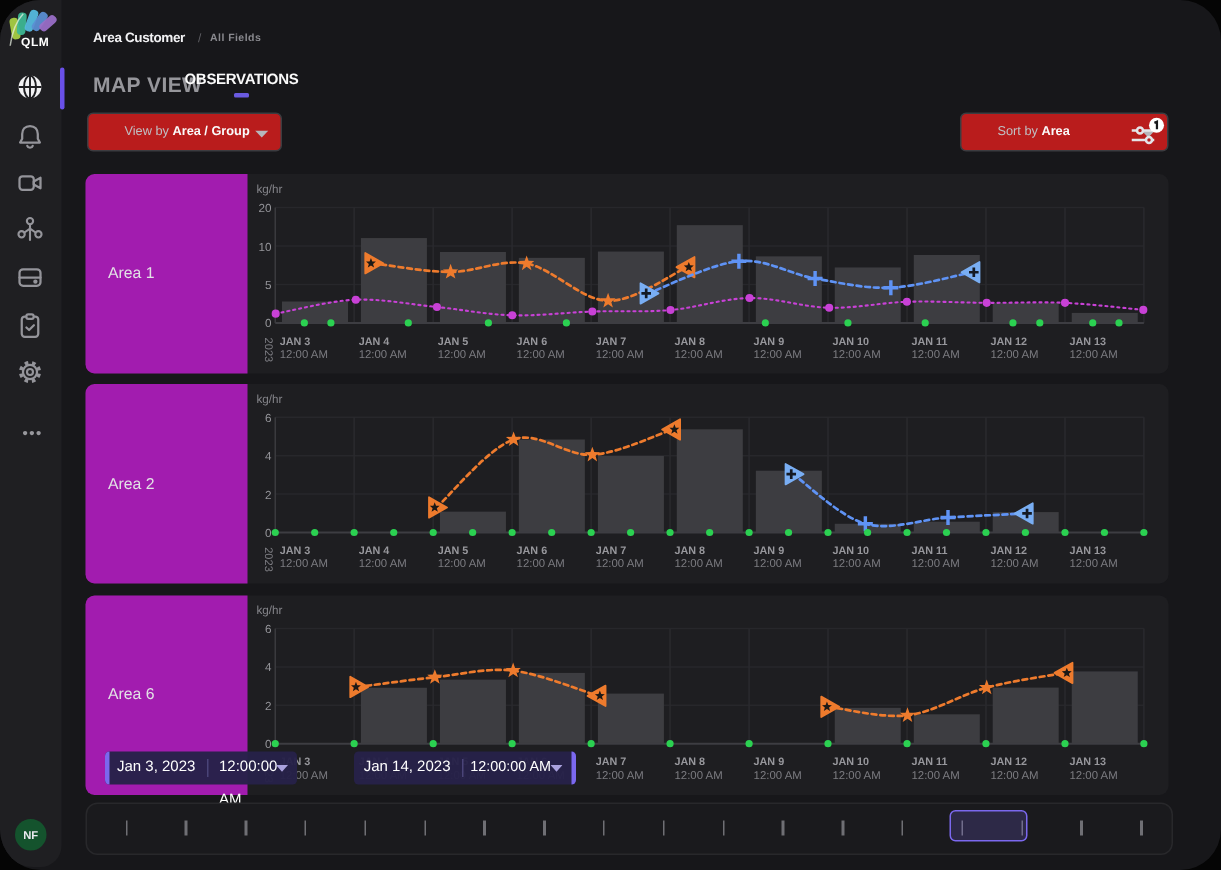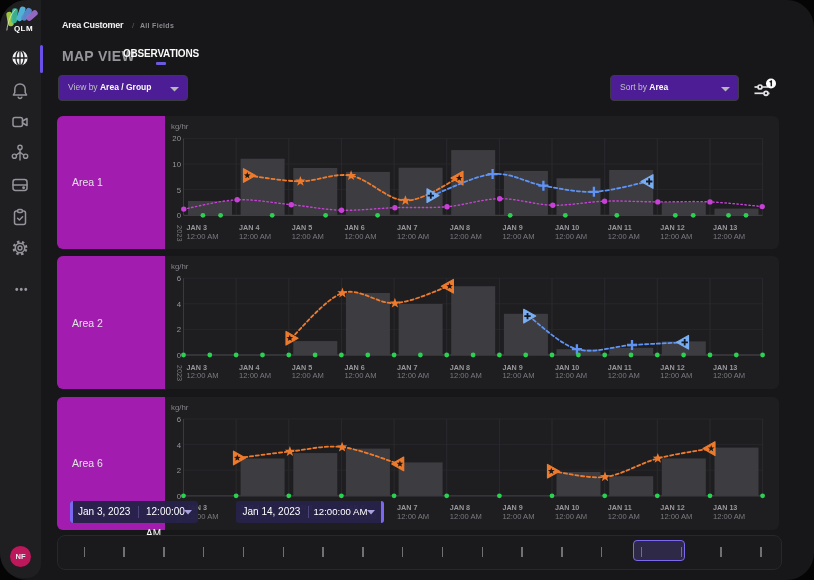--- a/index.html
+++ b/index.html
@@ -1,20 +1,20 @@
 <!DOCTYPE html>
 <html><head><meta charset="utf-8">
 <style>
 html,body{margin:0;padding:0;background:#050505;width:814px;height:580px;overflow:hidden}
 *{box-sizing:border-box;font-family:'Liberation Sans',sans-serif;-webkit-font-smoothing:antialiased}
 #app{position:absolute;left:0;top:0;width:814px;height:580px;background:#17171a;border-radius:27px;overflow:hidden}
 .card{position:absolute;left:57px;width:722px;background:#1e1e21;border-radius:6px}
 .lblock{position:absolute;left:0;top:0;width:108px;height:100%;background:#a21caf;border-radius:6px 0 0 6px}
 .ltext{position:absolute;left:15px;top:50%;transform:translateY(-50%);font-size:10.5px;color:#e2e2e5}
-.drop{position:absolute;top:75px;height:25.5px;background:#4c1d95;border:1px solid #3c3c40;border-radius:4px;font-size:8.5px;color:#c0c0c4;line-height:23.5px;padding-left:9px}
+.drop{position:absolute;top:75px;height:25.5px;background:#b91c1c;border:1px solid #3c3c40;border-radius:4px;font-size:8.5px;color:#c0c0c4;line-height:23.5px;padding-left:24px}
 .drop b{color:#fafafa}
 .dp{position:absolute;top:501px;height:22px;background:rgba(39,33,73,0.96);border-radius:3px;font-size:10px;color:#fff;line-height:22px}
 .dpbar{position:absolute;top:0;width:3px;height:22px;background:#7b68ee}
 .dpdiv{position:absolute;top:5px;width:1px;height:12px;background:#4a4478}
 </style></head>
 <body>
 <div id="app">
 
   <div style="position:absolute;left:0;top:0;width:41px;height:578px;background:#1f1f22;border-radius:0 0 14px 22px"></div>
   <svg width="40" height="36" viewBox="0 0 40 36" style="position:absolute;left:3px;top:2px;font-family:'Liberation Sans',sans-serif">
@@ -71,33 +71,33 @@
     </svg>
     <svg width="20" height="20" viewBox="0 0 20 20" style="position:absolute;left:10px;top:238.2px">
       <g stroke="#94949a" fill="none">
         <circle cx="10" cy="10" r="6.1" stroke-width="2.6" stroke-dasharray="2.35 2.44" transform="rotate(11 10 10)"></circle>
         <circle cx="10" cy="10" r="4.7" stroke-width="1.5"></circle>
         <circle cx="10" cy="10" r="2" stroke-width="1.4"></circle>
       </g>
     </svg>
     <div style="position:absolute;left:15px;top:284px;color:#98989d;font-size:10px;letter-spacing:1px;font-weight:bold">•••</div>
   <div style="position:absolute;left:40.2px;top:45px;width:3.3px;height:28px;background:#6950e8;border-radius:2px"></div>
-  <div style="position:absolute;left:10px;top:545.5px;width:21px;height:21px;border-radius:50%;background:#be185d;color:#e9e9ef;font-size:7.5px;font-weight:bold;text-align:center;line-height:21px">NF</div>
+  <div style="position:absolute;left:10px;top:545.5px;width:21px;height:21px;border-radius:50%;background:#14532d;color:#e9e9ef;font-size:7.5px;font-weight:bold;text-align:center;line-height:21px">NF</div>
 
   <div style="position:absolute;left:62px;top:19.5px;font-size:9px;letter-spacing:-0.25px;font-weight:bold;color:#f2f2f4">Area Customer</div>
   <div style="position:absolute;left:132px;top:21px;font-size:8px;color:#5f5f64">/</div>
   <div style="position:absolute;left:140px;top:21.5px;font-size:7px;font-weight:bold;color:#8a8a8f;letter-spacing:0.3px">All Fields</div>
   <div style="position:absolute;left:62px;top:47.5px;font-size:14px;font-weight:bold;color:#96969b;letter-spacing:0.3px">MAP VIEW</div>
   <div style="position:absolute;left:123px;top:47.5px;font-size:10px;font-weight:bold;color:#fafafa;letter-spacing:-0.2px">OBSERVATIONS</div>
   <div style="position:absolute;left:156px;top:62px;width:10px;height:2.5px;background:#6a5ae0;border-radius:1px"></div>
 
   <div class="drop" style="left:58px;width:130px">View by <b>Area / Group</b><svg width="9" height="5" viewBox="0 0 9 5" style="position:absolute;right:8px;top:10.5px">
         <path d="M0 0 L4.5 4.6 L9 0 Z" fill="#b6b6bb"></path>
       </svg></div>
-  <div class="drop" style="left:610px;width:129px">Sort by <b>Area</b><svg width="9" height="5" viewBox="0 0 9 5" style="position:absolute;right:8px;top:10.5px">
+  <div class="drop" style="left:640px;width:139px">Sort by <b>Area</b><svg width="9" height="5" viewBox="0 0 9 5" style="position:absolute;right:8px;top:10.5px">
         <path d="M0 0 L4.5 4.6 L9 0 Z" fill="#b6b6bb"></path>
       </svg></div>
   <svg width="34" height="26" viewBox="0 0 34 26" style="position:absolute;left:748px;top:72px">
       <g stroke="#e4e4e8" stroke-width="1.7" fill="none">
         <line x1="6.5" y1="15" x2="9.8" y2="15"></line>
         <line x1="14.2" y1="15" x2="20.5" y2="15"></line>
         <circle cx="12" cy="15" r="2"></circle>
         <line x1="6.5" y1="21.3" x2="15.7" y2="21.3"></line>
         <line x1="20.3" y1="21.3" x2="21.5" y2="21.3"></line>
         <circle cx="18" cy="21.3" r="2"></circle>

